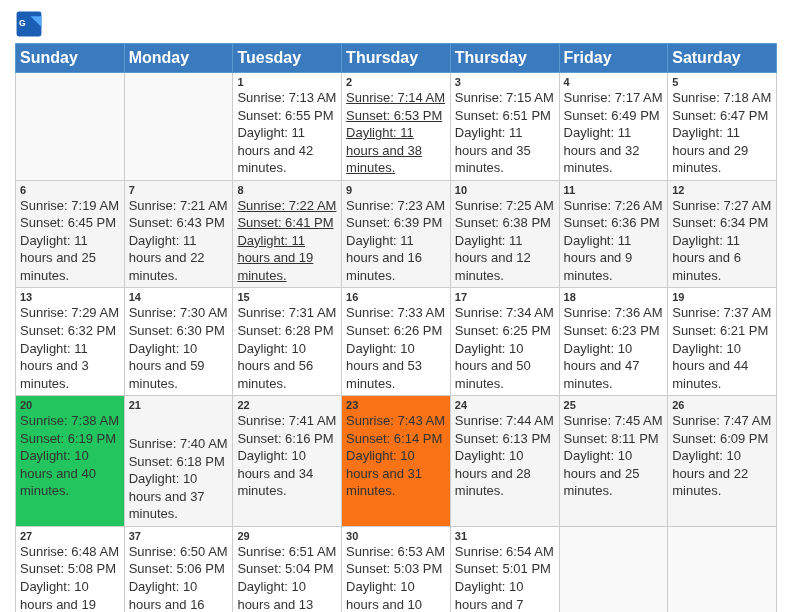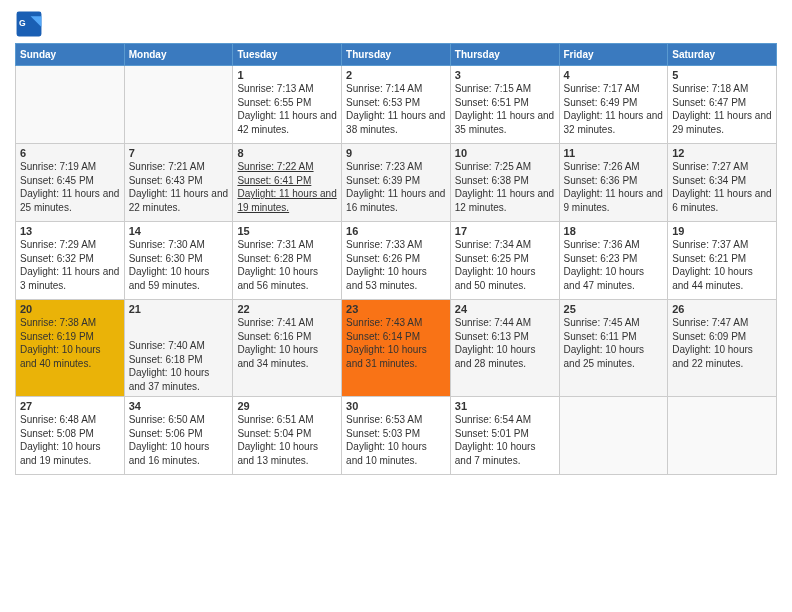--- a/index.html
+++ b/index.html
@@ -50,21 +50,21 @@
       color: #555;
     }
     .calendar-table {
       width: 100%;
       border-collapse: collapse;
       table-layout: fixed;
     }
     .calendar-table th {
       background-color: #3a7abf;
       color: #fff;
-      font-size: 10px;
+      font-size: 16px;
       font-weight: bold;
       padding: 5px 4px;
       text-align: left;
       border: 1px solid #5a9ad0;
     }
     .calendar-table td {
       border: 1px solid #ccc;
       vertical-align: top;
       padding: 3px 4px;
       font-size: 9px;
@@ -76,21 +76,21 @@
       background: #f5f5f5;
     }
     .day-number {
       font-size: 11px;
       font-weight: bold;
       color: #333;
       display: block;
       margin-bottom: 1px;
     }
     .day-info {
-      font-size: 10px;
+      font-size: 13px;
       color: #333;
       line-height: 1.35;
     }
     .empty-cell {
       background: #f9f9f9 !important;
     }
   </style>
 </head>
 <body>
 
@@ -130,21 +130,21 @@
           <td class="empty-cell"></td>
           <td class="empty-cell"></td>
           <td>
             <span class="day-number">1</span>
             <div class="day-info" style="white-space: pre-line;">Sunrise: 7:13 AM
 Sunset: 6:55 PM
 Daylight: 11 hours and 42 minutes.</div>
           </td>
           <td>
             <span class="day-number">2</span>
-            <div class="day-info" style="white-space: pre-line;">Sunrise: 7:14 AM
+            <div class="day-info" style="white-space: pre-line; text-decoration: underline;">Sunrise: 7:14 AM
 Sunset: 6:53 PM
 Daylight: 11 hours and 38 minutes.</div>
           </td>
           <td>
             <span class="day-number">3</span>
             <div class="day-info" style="white-space: pre-line;">Sunrise: 7:15 AM
 Sunset: 6:51 PM
 Daylight: 11 hours and 35 minutes.</div>
           </td>
           <td>
@@ -242,21 +242,21 @@
 Daylight: 10 hours and 47 minutes.</div>
           </td>
           <td>
             <span class="day-number">19</span>
             <div class="day-info" style="white-space: pre-line;">Sunrise: 7:37 AM
 Sunset: 6:21 PM
 Daylight: 10 hours and 44 minutes.</div>
           </td>
         </tr>
         <tr>
-          <td style="background: #eab308;">
+          <td style="background: #22c55e;">
             <span class="day-number">20</span>
             <div class="day-info" style="white-space: pre-line;">Sunrise: 7:38 AM
 Sunset: 6:19 PM
 Daylight: 10 hours and 40 minutes.</div>
           </td>
           <td style="background: rgb(245, 245, 245);">
             <span class="day-number">21</span>
             <div class="day-info" style="white-space: pre-line; margin-top: 24px;">Sunrise: 7:40 AM
 Sunset: 6:18 PM
 Daylight: 10 hours and 37 minutes.</div>
@@ -275,39 +275,39 @@
           </td>
           <td style="background: rgb(245, 245, 245);">
             <span class="day-number">24</span>
             <div class="day-info" style="white-space: pre-line;">Sunrise: 7:44 AM
 Sunset: 6:13 PM
 Daylight: 10 hours and 28 minutes.</div>
           </td>
           <td style="background: rgb(245, 245, 245);">
             <span class="day-number">25</span>
             <div class="day-info" style="white-space: pre-line;">Sunrise: 7:45 AM
-Sunset: 6:11 PM
+Sunset: 8:11 PM
 Daylight: 10 hours and 25 minutes.</div>
           </td>
           <td style="background: rgb(245, 245, 245);">
             <span class="day-number">26</span>
             <div class="day-info" style="white-space: pre-line;">Sunrise: 7:47 AM
 Sunset: 6:09 PM
 Daylight: 10 hours and 22 minutes.</div>
           </td>
         </tr>
         <tr>
           <td>
             <span class="day-number">27</span>
             <div class="day-info" style="white-space: pre-line;">Sunrise: 6:48 AM
 Sunset: 5:08 PM
 Daylight: 10 hours and 19 minutes.</div>
           </td>
           <td>
-            <span class="day-number">34</span>
+            <span class="day-number">37</span>
             <div class="day-info" style="white-space: pre-line;">Sunrise: 6:50 AM
 Sunset: 5:06 PM
 Daylight: 10 hours and 16 minutes.</div>
           </td>
           <td>
             <span class="day-number">29</span>
             <div class="day-info" style="white-space: pre-line;">Sunrise: 6:51 AM
 Sunset: 5:04 PM
 Daylight: 10 hours and 13 minutes.</div>
           </td>

